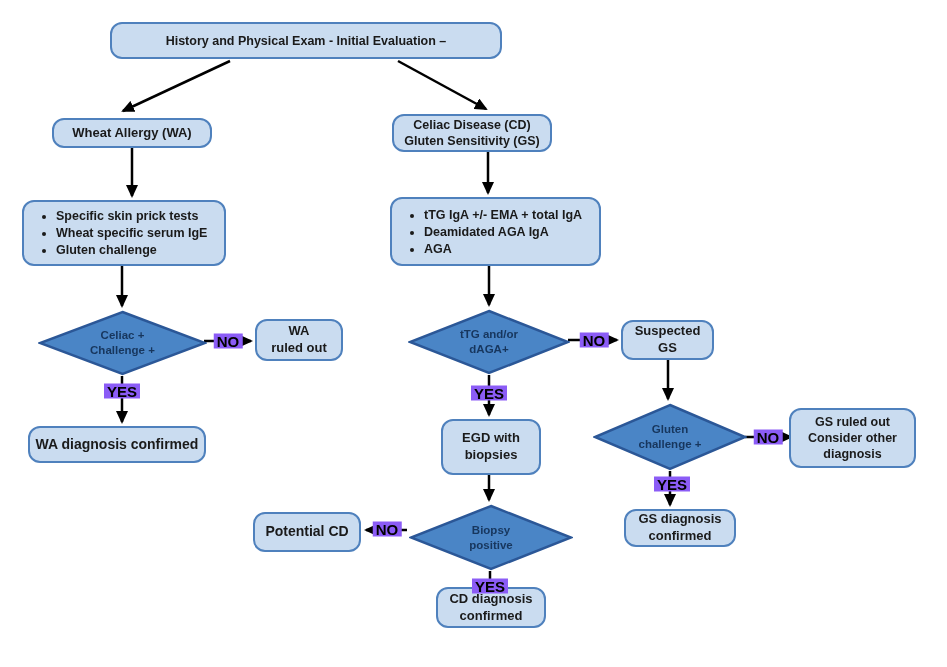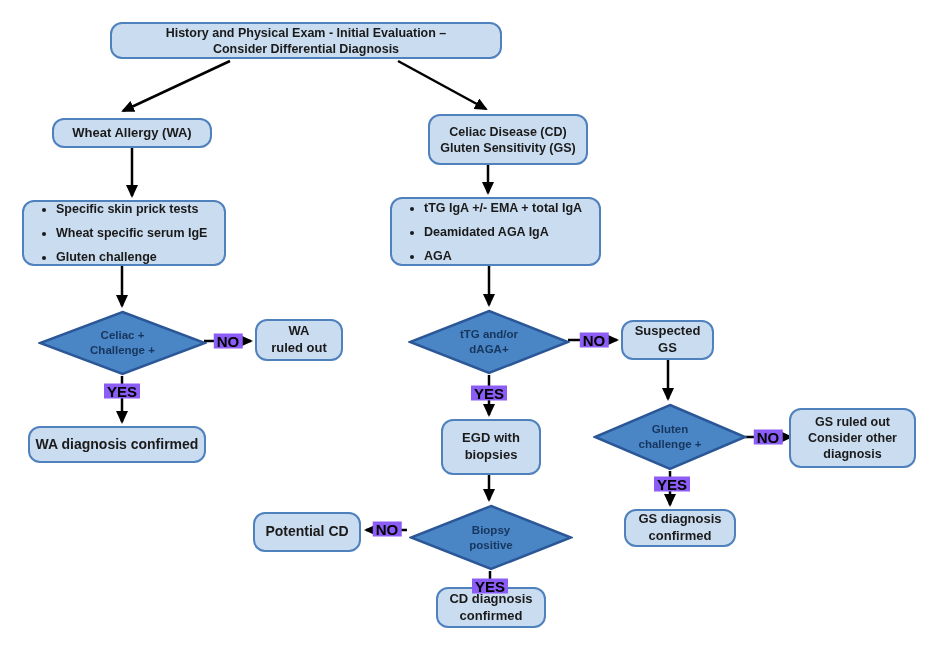--- a/index.html
+++ b/index.html
@@ -9,21 +9,21 @@
   }
   #edges{position:absolute;left:0;top:0;width:947px;height:667px;}
   .box{
     position:absolute;box-sizing:border-box;
     background:#cadcf0;border:2px solid #4f81bd;border-radius:12px;
     display:flex;flex-direction:column;justify-content:center;align-items:center;
     color:#1a1a1a;font-weight:bold;text-align:center;line-height:1.28;
   }
   .box .ln{display:block;}
   .bullets{margin:0;padding:0 6px 0 32px;text-align:left;list-style:disc;width:100%;box-sizing:border-box;}
-  .bullets li{margin:8px 0;}
+  .bullets li{margin:1px 0;}
   .diamond{position:absolute;}
   .diamond svg{position:absolute;left:0;top:0;}
   .dtext{
     position:absolute;inset:0;display:flex;flex-direction:column;
     justify-content:center;align-items:center;
     color:#17365d;font-weight:bold;font-size:11.5px;line-height:1.3;text-align:center;
   }
   .edge-label{
     position:absolute;transform:translate(-50%,-50%);
     background:#8b5cf6;padding:0 3px;color:#000;
@@ -57,28 +57,27 @@
       <line x1="745" y1="437" x2="791" y2="437" marker-end="url(#ah)"></line>
       <line x1="670" y1="471" x2="670" y2="505" marker-end="url(#ah)"></line>
       <line x1="489" y1="462" x2="489" y2="500" marker-end="url(#ah)"></line>
       <line x1="407" y1="530" x2="366" y2="530" marker-end="url(#ah)"></line>
       <line x1="490" y1="571" x2="490" y2="607" marker-end="url(#ah)"></line>
     </g>
   </svg>
 
   <div class="box fs12" style="left:110px;top:22px;width:392px;height:37px;">
     <span class="ln">History and Physical Exam  - Initial Evaluation –</span>
-    <span class="ln">Consider Differential Diagnosis</span>
   </div>
 
   <div class="box fs13" style="left:52px;top:118px;width:160px;height:30px;">
     <span class="ln">Wheat Allergy (WA)</span>
   </div>
 
-  <div class="box fs12" style="left:428px;top:114px;width:160px;height:51px;">
+  <div class="box fs12" style="left:392px;top:114px;width:160px;height:38px;">
     <span class="ln">Celiac Disease  (CD)</span>
     <span class="ln">Gluten Sensitivity (GS)</span>
   </div>
 
   <div class="box fs12" style="left:22px;top:200px;width:204px;height:66px;">
     <ul class="bullets">
       <li>Specific skin prick tests</li>
       <li>Wheat specific serum IgE</li>
       <li>Gluten challenge</li>
     </ul>

